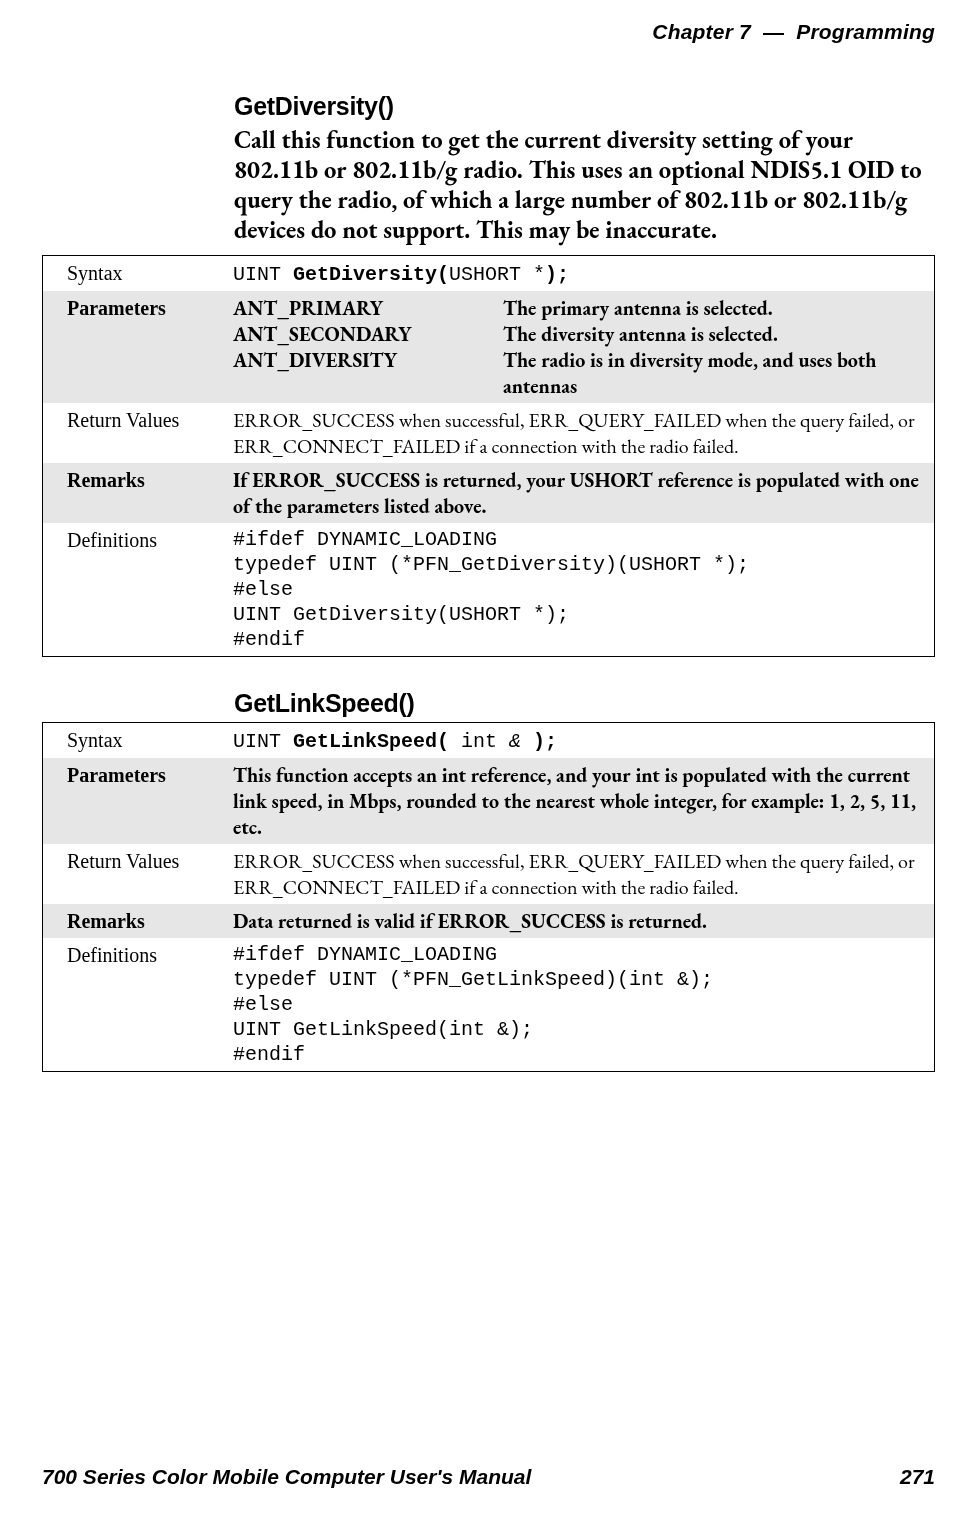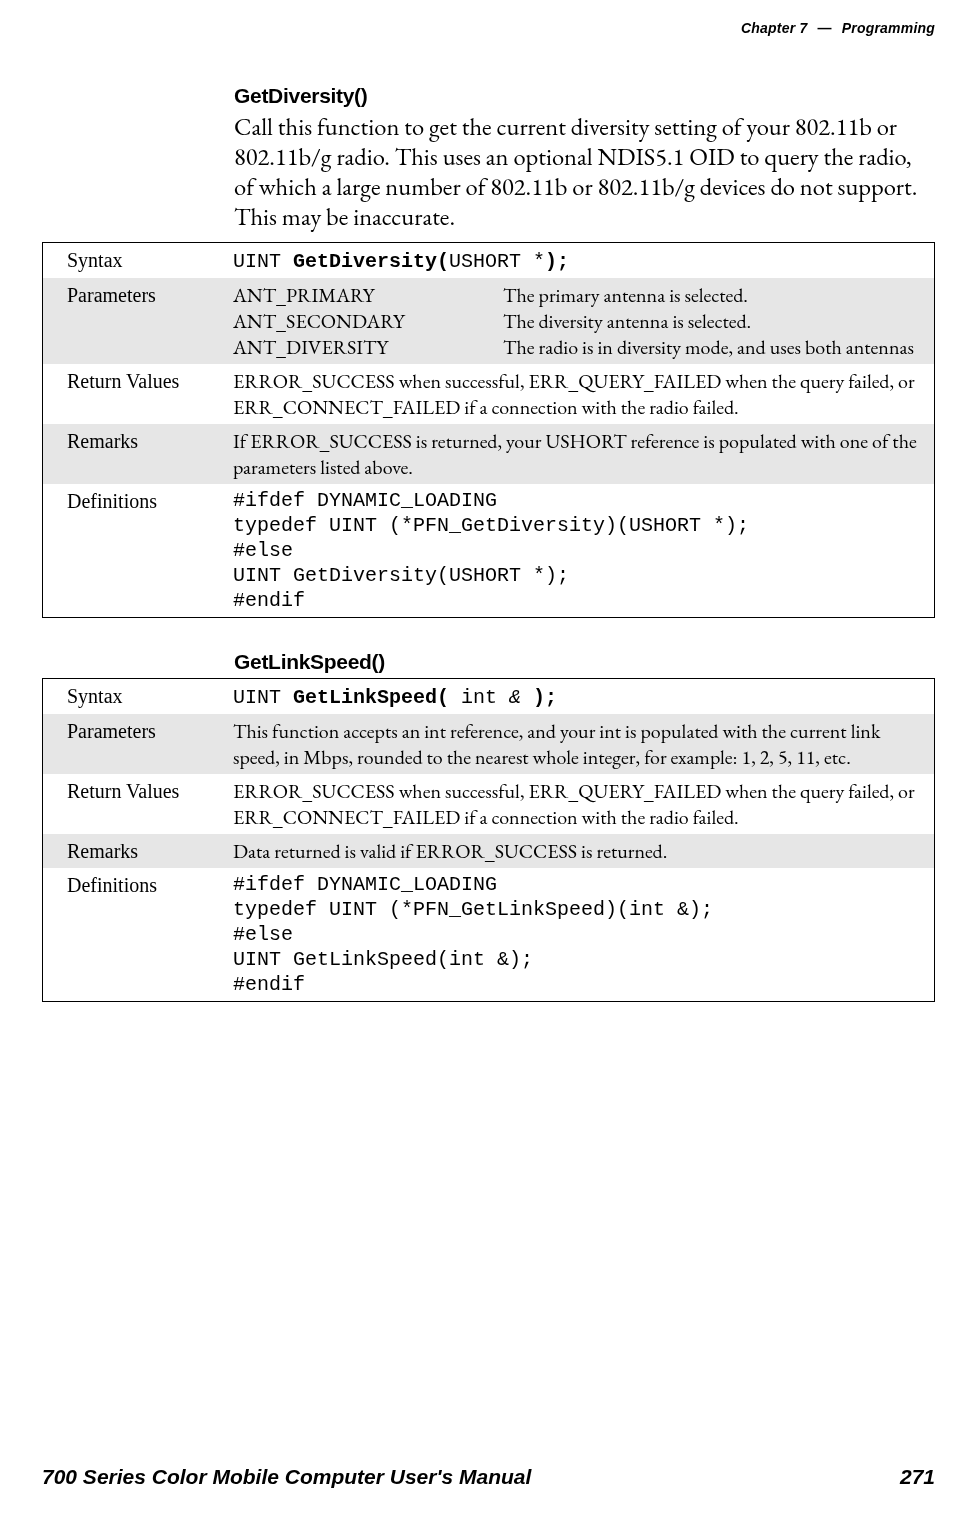--- a/index.html
+++ b/index.html
@@ -16,69 +16,70 @@
     position: relative;
     width: 977px;
     height: 1519px;
     box-sizing: border-box;
     padding: 20px 42px 30px 42px;
   }
   .header {
     text-align: right;
     font-weight: 700;
     font-style: italic;
-    font-size: 14px;
+    font-size: 21px;
     font-family: "Myriad Pro", "Helvetica Neue", Arial, sans-serif;
     letter-spacing: 0.2px;
   }
   .header .chapnum { font-style: italic; }
   .header .dash { font-style: normal; padding: 0 6px; }
   .content { margin-top: 48px; }
   .func-block { margin-bottom: 24px; }
   .func-title {
     font-family: "Myriad Pro", "Helvetica Neue", Arial, sans-serif;
     font-weight: 900;
-    font-size: 21px;
+    font-size: 25px;
     margin-left: 192px;
     margin-bottom: 4px;
     letter-spacing: -0.3px;
   }
   .func-desc {
     margin-left: 192px;
     margin-right: 6px;
     font-size: 24.5px;
     line-height: 1.22;
     margin-bottom: 10px;
+    font-weight: bold;
   }
   table.api {
     width: 100%;
     border-collapse: collapse;
     border: 1.5px solid #000;
     font-size: 20px;
     line-height: 1.3;
     table-layout: fixed;
   }
   table.api td {
     padding: 4px 8px 4px 24px;
     vertical-align: top;
     margin-left: 27px;
   }
   table.api td.label {
     width: 134px;
     font-family: "Adobe Garamond Pro", "Garamond", serif;
   }
-  table.api tr.shaded td { background: #e6e6e6; }
+  table.api tr.shaded td { background: #e6e6e6; font-weight: bold; }
   .mono {
     font-family: "Courier New", Courier, monospace;
     font-size: 20px;
     white-space: pre;
     line-height: 1.25;
   }
   .mono .bold { font-weight: 700; text-align: right; }
-  .param-row { display: flex; align-items: center; }
+  .param-row { display: flex; }
   .param-name { width: 270px; flex: 0 0 270px; }
   .param-desc { flex: 1; }
   .footer {
     position: absolute;
     bottom: 30px;
     left: 42px;
     right: 42px;
     display: flex;
     justify-content: space-between;
     font-family: "Myriad Pro", "Helvetica Neue", Arial, sans-serif;

